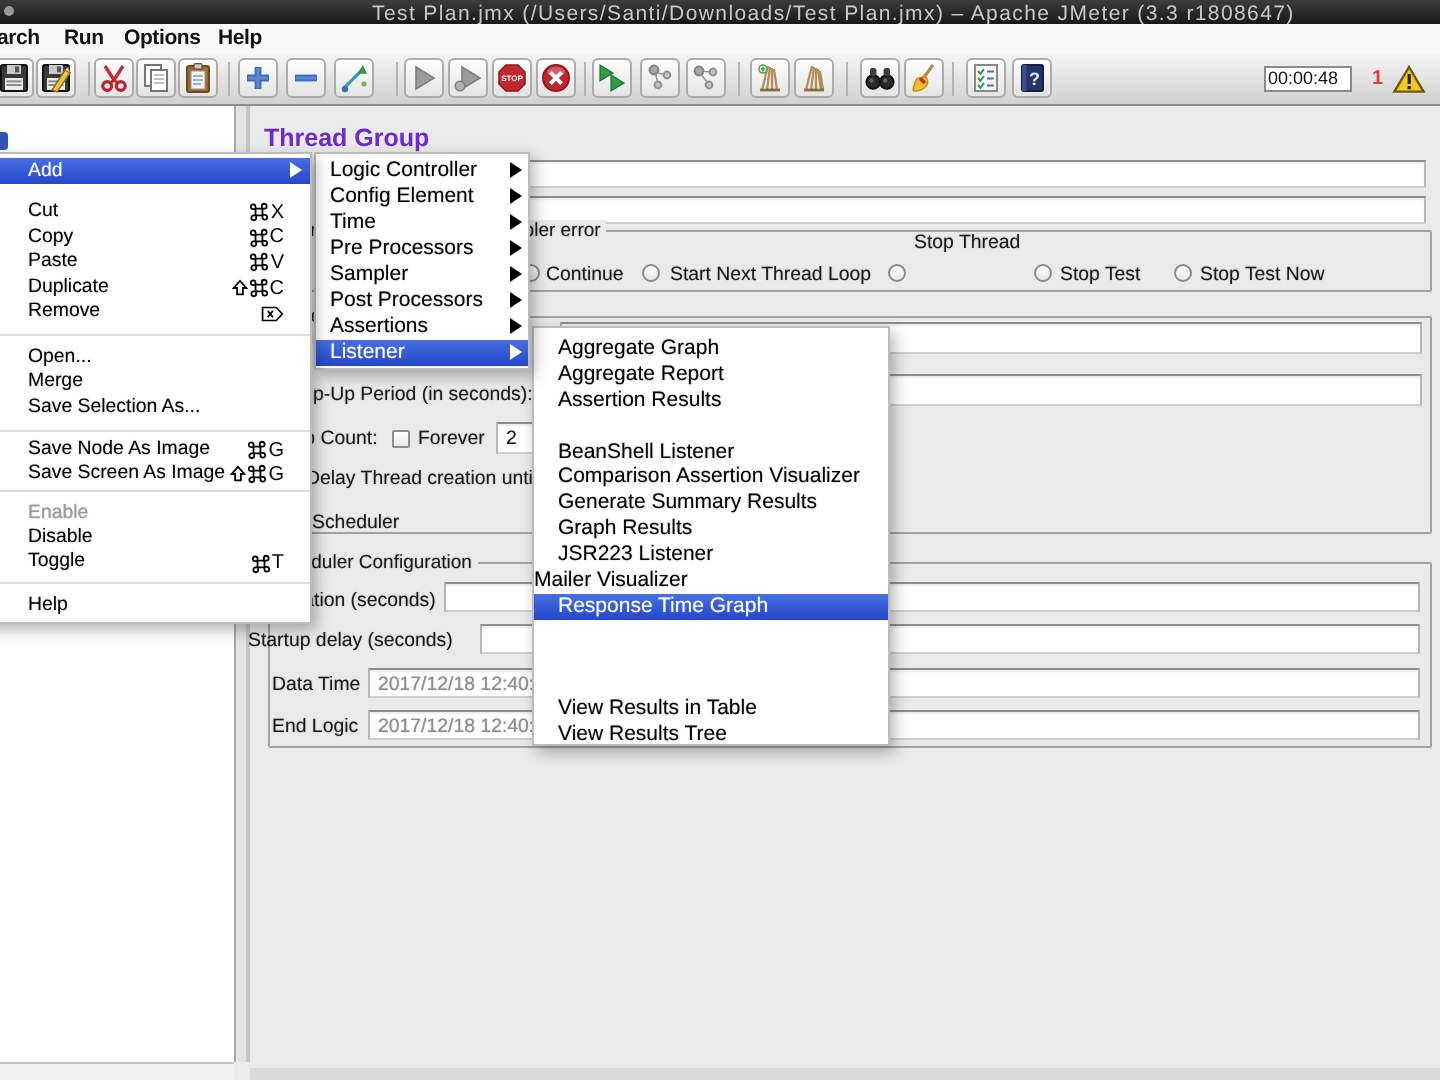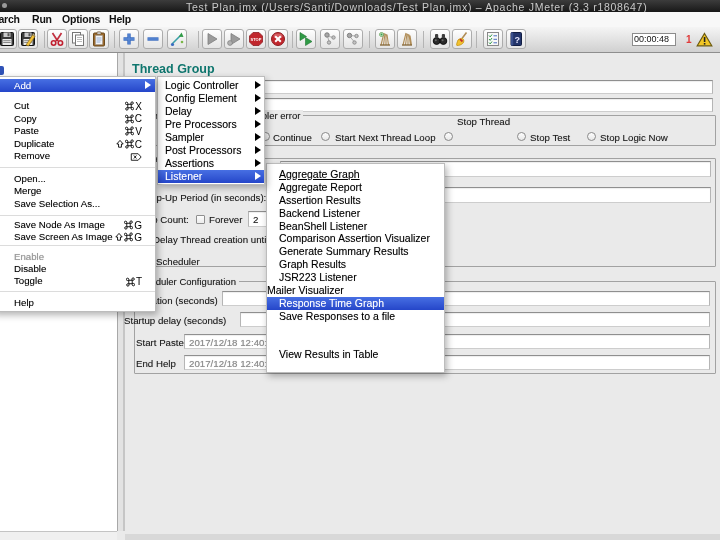--- a/index.html
+++ b/index.html
@@ -218,37 +218,37 @@
 <div class="abs" style="left:0;top:531px;width:117px;height:1px;background:#c4c4c4;"></div>
 <div class="abs" style="left:0;top:532px;width:117px;height:8px;background:#f0f0f0;"></div>
 <div class="abs" style="left:117px;top:53px;width:1px;height:478px;background:#a8a8a8;"></div>
 <div class="abs" style="left:118px;top:53px;width:5px;height:478px;background:#e3e3e3;"></div>
 <div class="abs" style="left:123px;top:53px;width:2px;height:478px;background:#c6c6c6;"></div>
 
 <div class="abs" style="left:0;top:66px;width:4px;height:9px;background:#2f52b7;border-radius:0 2px 2px 0;"></div>
 
 <div class="abs" style="left:125px;top:534px;width:595px;height:6px;background:#d8d8d8;"></div>
 
-<div class="abs" style="left:132px;top:62px;font-size:12.5px;font-weight:bold;color:#0f766e;">Thread Group</div>
+<div class="abs" style="left:132px;top:62px;font-size:12.5px;font-weight:bold;color:#6d28d9;">Thread Group</div>
 
 <div class="fld" style="left:168px;top:80px;width:545px;height:14px;"></div>
 <div class="fld" style="left:188px;top:98px;width:525px;height:14px;"></div>
 
 <div class="grp" style="left:131px;top:115px;width:585px;height:31px;"></div>
 <div class="gl" style="left:131px;top:110px;">Action to be taken after a Sampler error</div>
 <div class="radio" style="left:261px;top:132px;"></div>
     <div class="lbl" style="left:273px;top:132px;">Continue</div>
 <div class="radio" style="left:321px;top:132px;"></div>
     <div class="lbl" style="left:335px;top:132px;">Start Next Thread Loop</div>
 <div class="radio" style="left:444px;top:132px;"></div>
     <div class="lbl" style="left:457px;top:116px;">Stop Thread</div>
 <div class="radio" style="left:517px;top:132px;"></div>
     <div class="lbl" style="left:530px;top:132px;">Stop Test</div>
 <div class="radio" style="left:587px;top:132px;"></div>
-    <div class="lbl" style="left:600px;top:132px;">Stop Logic Now</div>
+    <div class="lbl" style="left:600px;top:132px;">Stop Test Now</div>
 
 <div class="grp" style="left:131px;top:158px;width:585px;height:109px;"></div>
 <div class="gl" style="left:138px;top:153px;">Thread Properties</div>
 <div class="lbl" style="left:136px;top:164px;">Number of Threads (users):</div>
 <div class="fld" style="left:280px;top:161px;width:431px;height:16px;"></div>
 <div class="lbl" style="left:136px;top:192px;">Ramp-Up Period (in seconds):</div>
 <div class="fld" style="left:280px;top:187px;width:431px;height:16px;"></div>
 <div class="lbl" style="left:136px;top:214px;">Loop Count:</div>
 <div class="chk" style="left:196px;top:215px;"></div>
 <div class="lbl" style="left:209px;top:214px;">Forever</div>
@@ -258,49 +258,48 @@
 <div class="lbl" style="left:153px;top:234px;">Delay Thread creation until needed</div>
 <div class="chk" style="left:140px;top:253px;"></div>
 <div class="lbl" style="left:156px;top:256px;">Scheduler</div>
 
 <div class="grp" style="left:134px;top:281px;width:582px;height:93px;"></div>
 <div class="gl" style="left:131px;top:276px;">Scheduler Configuration</div>
 <div class="lbl" style="left:136px;top:295px;">Duration (seconds)</div>
 <div class="fld" style="left:222px;top:291px;width:488px;height:15px;"></div>
 <div class="lbl" style="left:124px;top:315px;">Startup delay (seconds)</div>
 <div class="fld" style="left:240px;top:312px;width:470px;height:15px;"></div>
-<div class="lbl" style="left:136px;top:337px;">Start Paste</div>
+<div class="lbl" style="left:136px;top:337px;">Data Time</div>
 <div class="fld" style="left:184px;top:334px;width:526px;height:15px;"></div>
 <div class="lbl" style="left:189px;top:337px;color:#8e8e8e;">2017/12/18 12:40:45</div>
-<div class="lbl" style="left:136px;top:358px;">End Help</div>
+<div class="lbl" style="left:136px;top:358px;">End Logic</div>
 <div class="fld" style="left:184px;top:355px;width:526px;height:15px;"></div>
 <div class="lbl" style="left:189px;top:358px;color:#8e8e8e;">2017/12/18 12:40:45</div>
 
 <div class="menu" id="menu3" style="left:266px;top:163px;width:179px;height:210px;">
-      <div class="mi" style="top:4.0px;height:12.9px;line-height:12.9px;text-decoration:underline;"><span style="margin-left:12px">Aggregate Graph</span></div>
+      <div class="mi" style="top:4.0px;height:12.9px;line-height:12.9px;"><span style="margin-left:12px">Aggregate Graph</span></div>
       <div class="mi" style="top:16.9px;height:12.9px;line-height:12.9px;"><span style="margin-left:12px">Aggregate Report</span></div>
       <div class="mi" style="top:29.7px;height:12.9px;line-height:12.9px;"><span style="margin-left:12px">Assertion Results</span></div>
-      <div class="mi" style="top:42.6px;height:12.9px;line-height:12.9px;"><span style="margin-left:12px">Backend Listener</span></div>
       <div class="mi" style="top:55.5px;height:12.9px;line-height:12.9px;"><span style="margin-left:12px">BeanShell Listener</span></div>
       <div class="mi" style="top:68.3px;height:12.9px;line-height:12.9px;"><span style="margin-left:12px">Comparison Assertion Visualizer</span></div>
       <div class="mi" style="top:81.2px;height:12.9px;line-height:12.9px;"><span style="margin-left:12px">Generate Summary Results</span></div>
       <div class="mi" style="top:94.1px;height:12.9px;line-height:12.9px;"><span style="margin-left:12px">Graph Results</span></div>
       <div class="mi" style="top:107.0px;height:12.9px;line-height:12.9px;"><span style="margin-left:12px">JSR223 Listener</span></div>
       <div class="mi" style="top:119.8px;height:12.9px;line-height:12.9px;"><span style="">Mailer Visualizer</span></div>
       <div class="mi hi" style="top:132.7px;height:12.9px;line-height:12.9px;"><span style="margin-left:12px">Response Time Graph</span></div>
-      <div class="mi" style="top:145.6px;height:12.9px;line-height:12.9px;"><span style="margin-left:12px">Save Responses to a file</span></div>
       <div class="mi" style="top:184.2px;height:12.9px;line-height:12.9px;"><span style="margin-left:12px">View Results in Table</span></div>
+      <div class="mi" style="top:197.0px;height:12.9px;line-height:12.9px;"><span style="margin-left:12px">View Results Tree</span></div>
     </div>
 
 <div class="menu" id="menu2" style="left:157px;top:76px;width:108px;height:109px;">
       <div class="mi" style="top:1.5px;height:13px;line-height:13px;"><span style="margin-left:7px">Logic Controller</span></div>
       <div class="arr" style="left:97px;top:4.0px;border-left-color:#000;"></div>
       <div class="mi" style="top:14.5px;height:13px;line-height:13px;"><span style="margin-left:7px">Config Element</span></div>
       <div class="arr" style="left:97px;top:17.0px;border-left-color:#000;"></div>
-      <div class="mi" style="top:27.5px;height:13px;line-height:13px;"><span style="margin-left:7px">Delay</span></div>
+      <div class="mi" style="top:27.5px;height:13px;line-height:13px;"><span style="margin-left:7px">Time</span></div>
       <div class="arr" style="left:97px;top:30.0px;border-left-color:#000;"></div>
       <div class="mi" style="top:40.5px;height:13px;line-height:13px;"><span style="margin-left:7px">Pre Processors</span></div>
       <div class="arr" style="left:97px;top:43.0px;border-left-color:#000;"></div>
       <div class="mi" style="top:53.5px;height:13px;line-height:13px;"><span style="margin-left:7px">Sampler</span></div>
       <div class="arr" style="left:97px;top:56.0px;border-left-color:#000;"></div>
       <div class="mi" style="top:66.5px;height:13px;line-height:13px;"><span style="margin-left:7px">Post Processors</span></div>
       <div class="arr" style="left:97px;top:69.0px;border-left-color:#000;"></div>
       <div class="mi" style="top:79.5px;height:13px;line-height:13px;"><span style="margin-left:7px">Assertions</span></div>
       <div class="arr" style="left:97px;top:82.0px;border-left-color:#000;"></div>
       <div class="mi hi" style="top:92.5px;height:13px;line-height:13px;"><span style="margin-left:7px">Listener</span></div>

